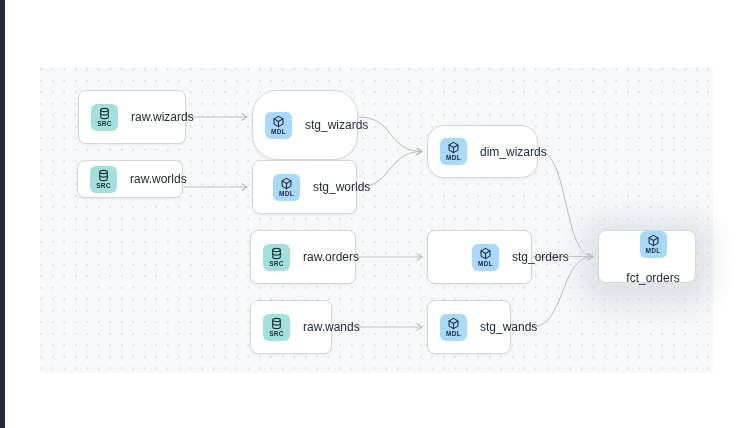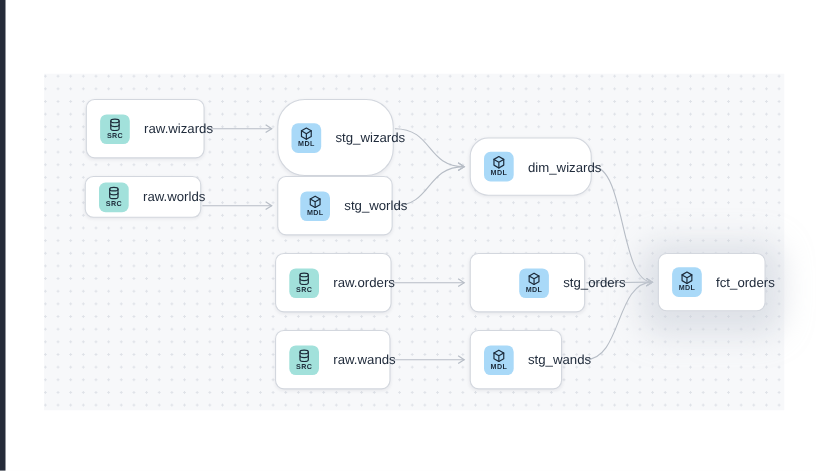--- a/index.html
+++ b/index.html
@@ -175,33 +175,33 @@
       <span class="badge-icon">
         <svg width="13" height="13" viewBox="0 0 24 24" fill="none" stroke="#1d2b3a" stroke-width="2" stroke-linejoin="round" stroke-linecap="round">
           <path d="M12 2.5l8.2 4.7v9.6L12 21.5l-8.2-4.7V7.2L12 2.5z"></path>
           <path d="M12 12L3.8 7.2M12 12l8.2-4.8M12 12v9.5"></path>
         </svg>
       </span>
       <span class="badge-label">MDL</span>
     </span>
     <span class="node-label">stg_orders</span>
   </div>
-<div class="node highlight" style="left: 598px; top: 230px; width: 98px; height: 53px;">
+<div class="node highlight" style="left: 598px; top: 230px; width: 98px; height: 53px; flex-direction: column;">
     <span class="badge" style="background: rgb(169, 217, 248);">
       <span class="badge-icon">
         <svg width="13" height="13" viewBox="0 0 24 24" fill="none" stroke="#1d2b3a" stroke-width="2" stroke-linejoin="round" stroke-linecap="round">
           <path d="M12 2.5l8.2 4.7v9.6L12 21.5l-8.2-4.7V7.2L12 2.5z"></path>
           <path d="M12 12L3.8 7.2M12 12l8.2-4.8M12 12v9.5"></path>
         </svg>
       </span>
       <span class="badge-label">MDL</span>
     </span>
     <span class="node-label">fct_orders</span>
   </div>
-<div class="node" style="left: 250px; top: 300px; width: 105px; height: 54px;">
+<div class="node" style="left: 250px; top: 300px; width: 82px; height: 54px;">
     <span class="badge" style="background: rgb(162, 225, 219);">
       <span class="badge-icon">
         <svg width="13" height="13" viewBox="0 0 24 24" fill="none" stroke="#1d2b3a" stroke-width="2" stroke-linecap="round">
           <ellipse cx="12" cy="5.5" rx="7" ry="3"></ellipse>
           <path d="M5 5.5v13c0 1.66 3.13 3 7 3s7-1.34 7-3v-13"></path>
           <path d="M5 12c0 1.66 3.13 3 7 3s7-1.34 7-3"></path>
         </svg>
       </span>
       <span class="badge-label">SRC</span>
     </span>

